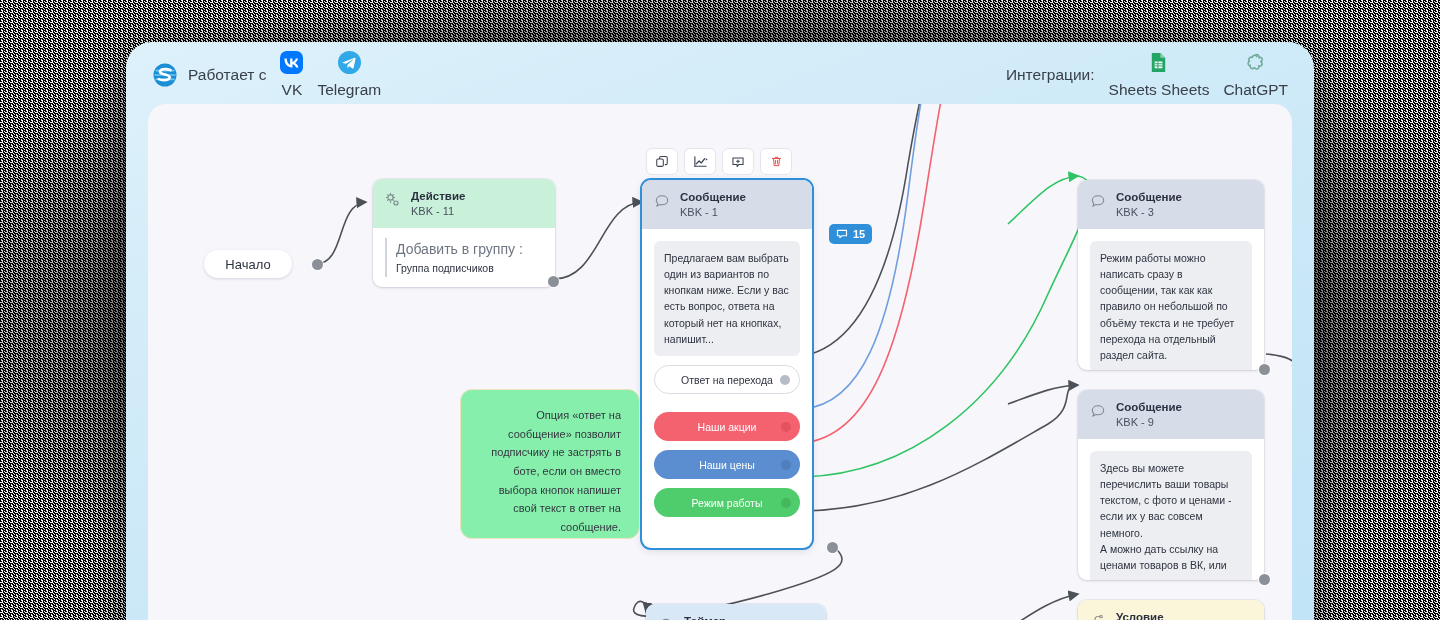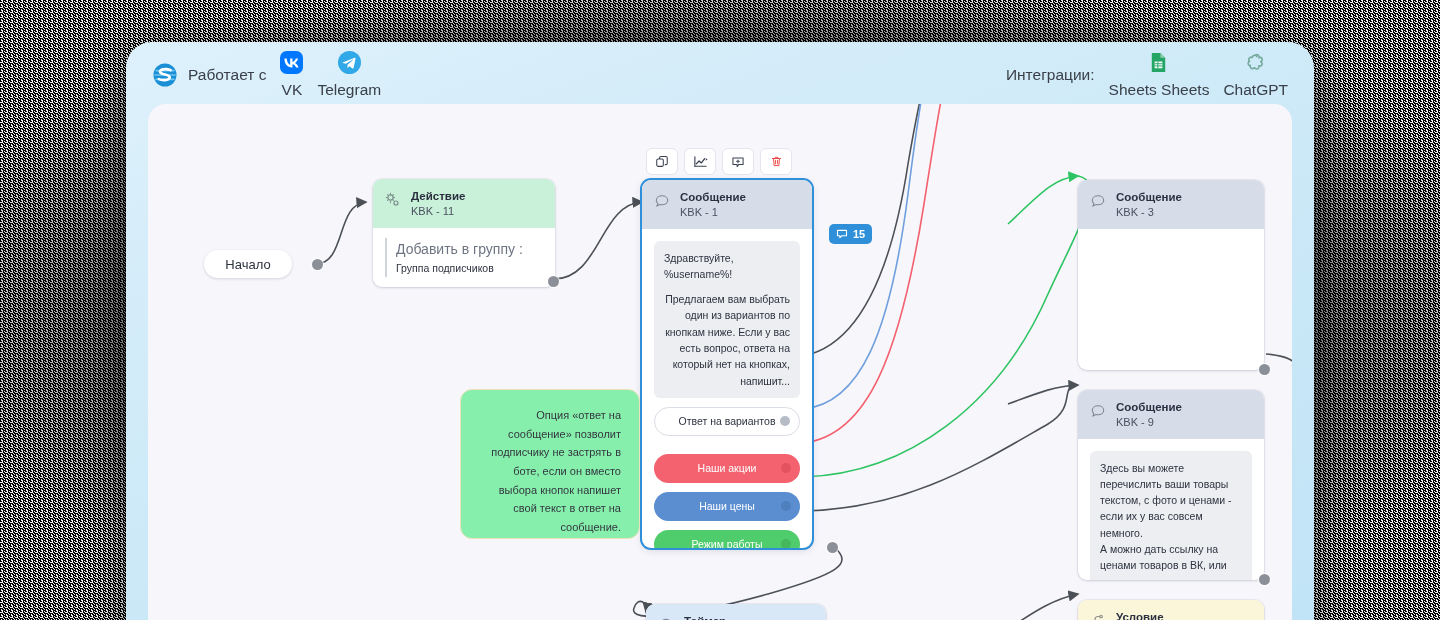--- a/index.html
+++ b/index.html
@@ -286,26 +286,25 @@
         <svg class="glyph" viewBox="0 0 16 16">
           <path d="M2.3 7.3c0-2.6 2.5-4.5 5.7-4.5s5.7 1.9 5.7 4.5-2.5 4.5-5.7 4.5c-.7 0-1.4-.1-2-.3l-3 1.4.8-2.3c-.9-.8-1.5-1.9-1.5-3.3z" fill="none" stroke="#3b4150" stroke-width="1.1"></path>
         </svg>
         <div>
           <div class="node-title">Сообщение</div>
           <div class="node-sub">KBK - 1</div>
         </div>
       </div>
       <div class="node-body" style="padding-top:12px">
         <div class="bubble">
-          <p>Здравствуйте, %username%!</p>
           <p>Предлагаем вам выбрать один из вариантов по кнопкам ниже. Если у вас есть вопрос, ответа на который нет на кнопках, напишит...</p>
         </div>
 
         <div class="pill pill-white">
-          <span>Ответ на вариантов</span>
+          <span>Ответ на перехода</span>
           <span class="dot"></span>
         </div>
 
         <div style="height:9px"></div>
 
         <div class="pill pill-red">
           <span>Наши акции</span>
           <span class="dot"></span>
         </div>
         <div class="pill pill-blue">
@@ -335,20 +334,24 @@
     <div class="node" style="left:930px; top:76px; width:186px; height:190px;">
       <div class="node-head head-blue">
         <svg class="glyph" viewBox="0 0 16 16">
           <path d="M2.3 7.3c0-2.6 2.5-4.5 5.7-4.5s5.7 1.9 5.7 4.5-2.5 4.5-5.7 4.5c-.7 0-1.4-.1-2-.3l-3 1.4.8-2.3c-.9-.8-1.5-1.9-1.5-3.3z" fill="none" stroke="#3b4150" stroke-width="1.1"></path>
         </svg>
         <div>
           <div class="node-title">Сообщение</div>
           <div class="node-sub">KBK - 3</div>
         </div>
       </div>
+      <div class="node-body" style="padding-top:12px">
+        <div class="bubble">Режим работы можно написать сразу в сообщении, так как как правило он небольшой по объёму текста и не требует перехода на отдельный раздел сайта.</div>
+
+      </div>
     </div>
     <div class="port" style="left:1111px; top:260px;"></div>
 
     <div class="node" style="left:930px; top:286px; width:186px; height:190px;">
       <div class="node-head head-blue">
         <svg class="glyph" viewBox="0 0 16 16">
           <path d="M2.3 7.3c0-2.6 2.5-4.5 5.7-4.5s5.7 1.9 5.7 4.5-2.5 4.5-5.7 4.5c-.7 0-1.4-.1-2-.3l-3 1.4.8-2.3c-.9-.8-1.5-1.9-1.5-3.3z" fill="none" stroke="#3b4150" stroke-width="1.1"></path>
         </svg>
         <div>
           <div class="node-title">Сообщение</div>

